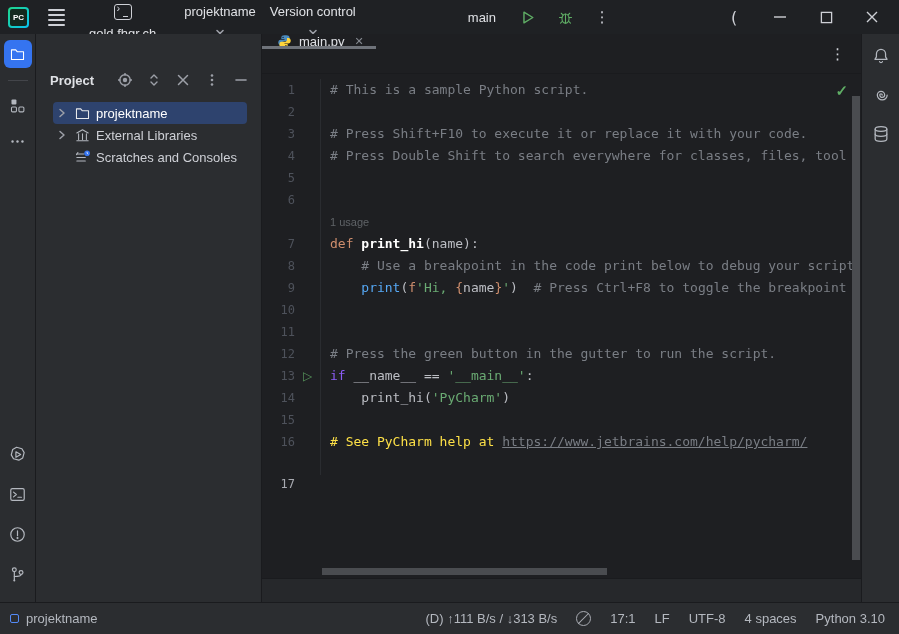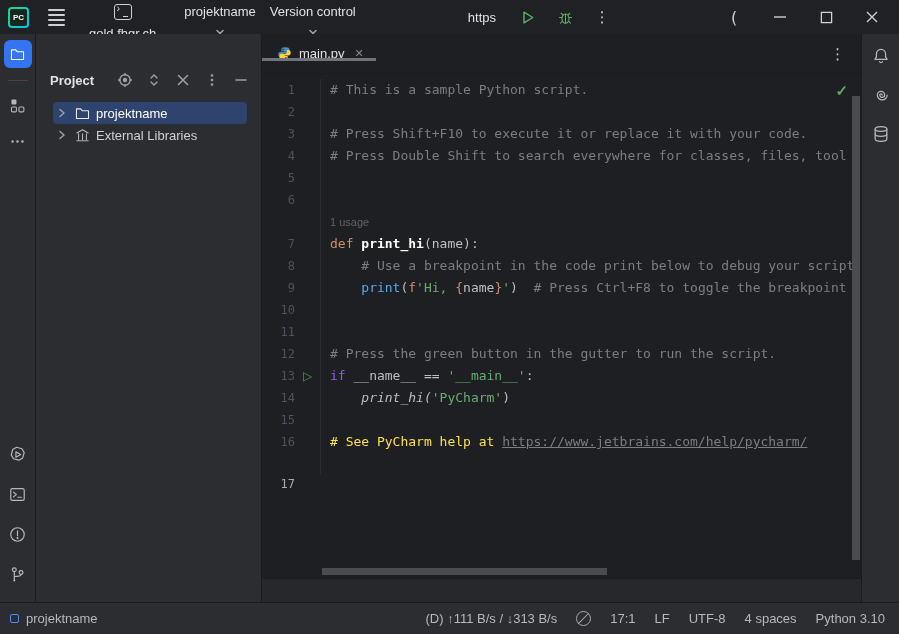--- a/index.html
+++ b/index.html
@@ -54,21 +54,21 @@
   .tree-row { height:22px; display:flex; align-items:center; margin:0 14px 0 17px;
     padding-left:2px; border-radius:4px; color:#CED0D6; gap:5px; white-space:nowrap; }
   .tree-row.selected { background:#2E436E; color:#FFFFFF; }
   .tree-chev { width:14px; height:14px; flex:none; }
   .tree-chev polyline { fill:none; stroke:#9DA0A8; stroke-width:1.5; stroke-linecap:round; stroke-linejoin:round; }
   .tree-chev.empty { visibility:hidden; }
   .tree-ico { width:17px; height:17px; flex:none; position:relative; }
 
   
   .editor-col { flex:1 1 auto; background:#1E1F22; position:relative; overflow:hidden; }
-  .tabbar { height:40px; display:flex; align-items:center; position:relative;
+  .tabbar { height:40px; display:flex; align-items:flex-start; position:relative;
     border-bottom:1px solid #1A1B1E; }
   .tab { display:flex; align-items:center; gap:7px; padding:0 12px 0 15px; position:relative;
     color:#DFE1E5; }
   .tab .underline { position:absolute; left:0; right:0; bottom:0; height:3px; background:#6F737A; }
   .tab-close { color:#868A91; font-size:11px; margin-left:3px; }
   .tab-kebab { position:absolute; right:16px; top:50%; transform:translateY(-50%);
     color:#CED0D6; font-size:15px; }
 
   .code-area { position:absolute; top:41px; left:0; right:0; bottom:24px; padding-top:4px;
     overflow:hidden; }
@@ -136,21 +136,21 @@
         </svg>
     </div>
 
     <div class="spacer"></div>
 
     <div class="tb-item">
       <svg width="16" height="16" viewBox="0 0 24 24">
         <path fill="#4B8BBE" d="M11.9 2c-3 0-4.9 1.2-4.9 3.1V8h5v1H5.6C3.6 9 2 10.9 2 13.4s1.6 4.4 3.6 4.4H8v-2.9c0-2 1.8-3.4 3.9-3.4h5c1.7 0 3.1-1.3 3.1-3V5.1C20 3.2 17.9 2 14.9 2h-3zm-2.2 2.3a1.1 1.1 0 1 1 0 2.2 1.1 1.1 0 0 1 0-2.2z"></path>
         <path fill="#FFD43B" d="M12.1 22c3 0 4.9-1.2 4.9-3.1V16h-5v-1h6.4c2 0 3.6-1.9 3.6-4.4S20.4 6.2 18.4 6.2H16v2.9c0 2-1.8 3.4-3.9 3.4h-5C5.4 12.5 4 13.8 4 15.5v3.4C4 20.8 6.1 22 9.1 22h3zm2.2-2.3a1.1 1.1 0 1 1 0-2.2 1.1 1.1 0 0 1 0 2.2z"></path>
       </svg>
-      <span>https</span>
+      <span>main</span>
       <svg class="chev" viewBox="0 0 14 14">
           <polyline points="4,5.5 7,8.5 10,5.5"></polyline>
         </svg>
     </div>
     <div class="icon-btn" style="margin-left:10px">
       <svg width="17" height="17" viewBox="0 0 24 24">
           <polygon points="7,4.5 19.5,12 7,19.5" fill="none" stroke="#5FAD65" stroke-width="2" stroke-linejoin="round"></polygon>
         </svg>
     </div>
     <div class="icon-btn" style="margin-left:8px">
@@ -294,20 +294,34 @@
             </svg>
           <span class="tree-ico">
             <svg width="17" height="17" viewBox="0 0 24 24" class="oicon">
               <path d="M4 8.5 12 4l8 4.5"></path>
                 <path d="M6.5 9.5v8M12 9.5v8M17.5 9.5v8"></path>
                 <path d="M4 19.5h16"></path>
             </svg>
           </span>
           <span>External Libraries</span>
         </div>
+        <div class="tree-row">
+          <svg class="tree-chev empty" viewBox="0 0 14 14">
+              <polyline points="5,3.5 9,7 5,10.5"></polyline>
+            </svg>
+          <span class="tree-ico">
+            <svg width="17" height="17" viewBox="0 0 24 24" class="oicon">
+              <path d="M4 7h10M4 12h12M4 17h12"></path>
+                <path d="M5.5 5l-2 3"></path>
+              <circle cx="18.5" cy="6" r="4" fill="#3574F0" stroke="none"></circle>
+              <path d="M18.5 4.5V6l1.2 1" stroke="#fff" stroke-width="1.1"></path>
+            </svg>
+          </span>
+          <span>Scratches and Consoles</span>
+        </div>
       </div>
     </div>
 
     <div class="editor-col">
       <div class="tabbar">
         <div class="tab">
           <svg width="15" height="15" viewBox="0 0 24 24">
             <path fill="#4B8BBE" d="M11.9 2c-3 0-4.9 1.2-4.9 3.1V8h5v1H5.6C3.6 9 2 10.9 2 13.4s1.6 4.4 3.6 4.4H8v-2.9c0-2 1.8-3.4 3.9-3.4h5c1.7 0 3.1-1.3 3.1-3V5.1C20 3.2 17.9 2 14.9 2h-3zm-2.2 2.3a1.1 1.1 0 1 1 0 2.2 1.1 1.1 0 0 1 0-2.2z"></path>
             <path fill="#FFD43B" d="M12.1 22c3 0 4.9-1.2 4.9-3.1V16h-5v-1h6.4c2 0 3.6-1.9 3.6-4.4S20.4 6.2 18.4 6.2H16v2.9c0 2-1.8 3.4-3.9 3.4h-5C5.4 12.5 4 13.8 4 15.5v3.4C4 20.8 6.1 22 9.1 22h3zm2.2-2.3a1.1 1.1 0 1 1 0-2.2 1.1 1.1 0 0 1 0 2.2z"></path>
           </svg>
@@ -385,21 +399,21 @@
             <span class="ltext"><span style="color: rgb(122, 126, 133);"># Press the green button in the gutter to run the script.</span></span>
           </div>
           <div class="cl">
             <span class="ln">13</span>
             <span class="gico">▷</span>
             <span class="ltext"><span style="color: #8b5cf6;">if </span><span style="color: rgb(188, 190, 196);">__name__ == </span><span style="color: rgb(106, 171, 115);">'__main__'</span><span style="color: rgb(188, 190, 196);">:</span></span>
           </div>
           <div class="cl">
             <span class="ln">14</span>
             <span class="gico"></span>
-            <span class="ltext"><span style="color: rgb(188, 190, 196); font-style: italic;">    print_hi(</span><span style="color: rgb(106, 171, 115);">'PyCharm'</span><span style="color: rgb(188, 190, 196);">)</span></span>
+            <span class="ltext"><span style="color: rgb(188, 190, 196);">    print_hi(</span><span style="color: rgb(106, 171, 115);">'PyCharm'</span><span style="color: rgb(188, 190, 196);">)</span></span>
           </div>
           <div class="cl">
             <span class="ln">15</span>
             <span class="gico"></span>
             <span class="ltext"></span>
           </div>
           <div class="cl">
             <span class="ln">16</span>
             <span class="gico"></span>
             <span class="ltext"><span style="color: #fde047;"># See PyCharm help at </span><span style="color: rgb(122, 126, 133); text-decoration: underline;">https://www.jetbrains.com/help/pycharm/</span></span>

